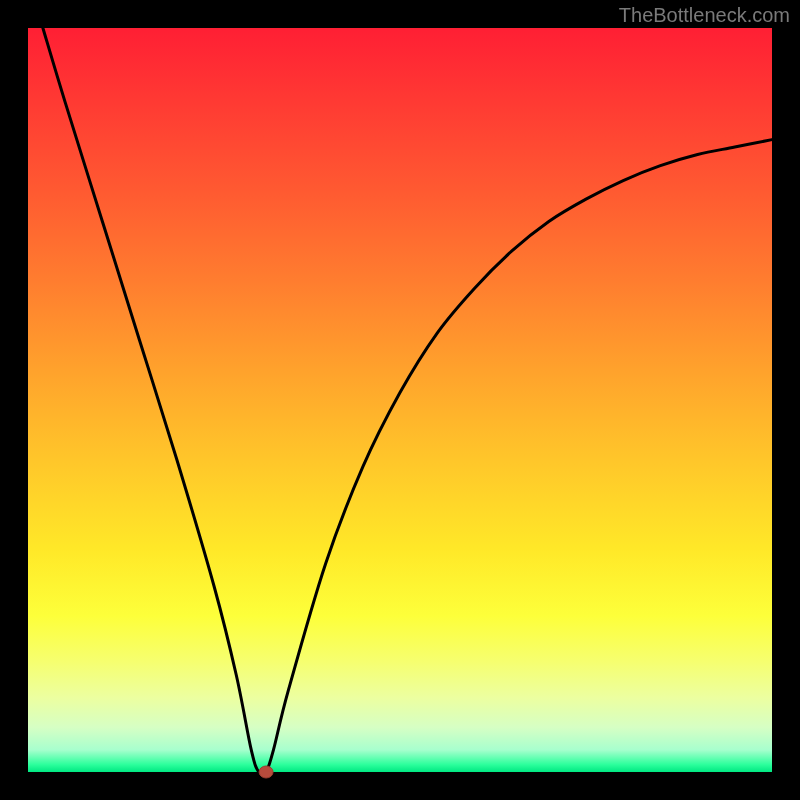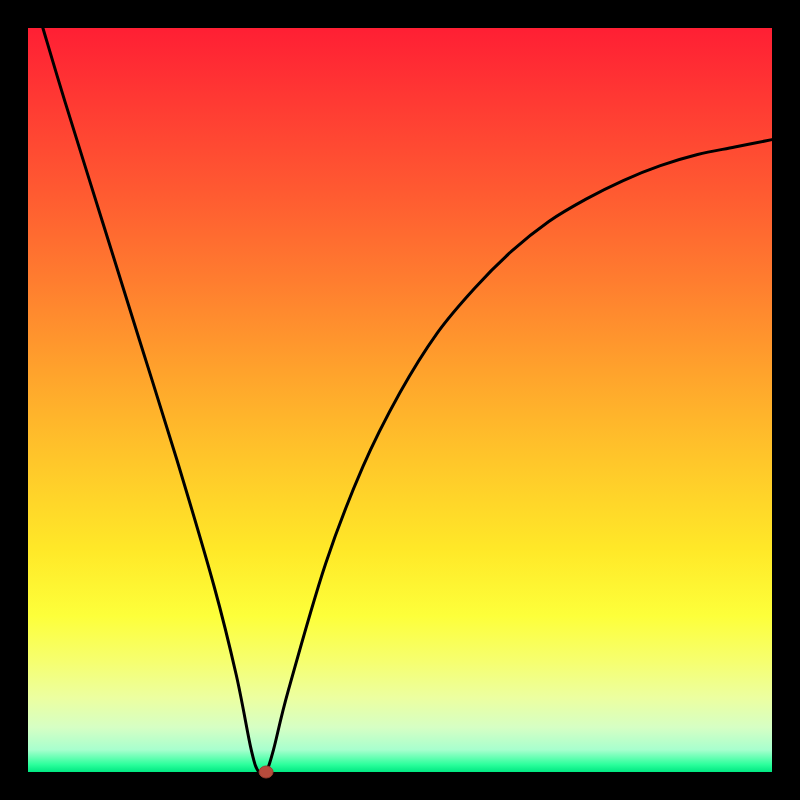--- a/index.html
+++ b/index.html
@@ -69,20 +69,21 @@
     stroke-width: 3;
     stroke-linecap: round;
     stroke-linejoin: round;
   }
 </style>
 </head>
 <body>
 
 <div class="chart-wrapper">
 
+  <div class="attribution">TheBottleneck.com</div>
 
   <div class="plot-area">
     <svg class="curve" viewBox="0 0 744 744">
       <path id="curvePath" class="curve-path" d="M 14.88 0 C 18.6 12.399999999999997, 27.28 42.15999999999997, 37.2 74.39999999999998 C 47.120000000000005 106.63999999999999, 62.00000000000001 153.76000000000005, 74.4 193.44000000000005 C 86.80000000000001 233.12000000000006, 99.19999999999999 272.8, 111.6 312.48 C 124 352.16, 136.4 390.6, 148.8 431.52000000000004 C 161.20000000000002 472.44000000000005, 176.07999999999998 522.04, 186 558 C 195.92000000000002 593.96, 202.12000000000003 620, 208.32000000000002 647.28 C 214.52 674.56, 219.48 705.56, 223.2 721.68 C 226.92 737.8, 228.15999999999997 740.28, 230.64 744 C 233.12 747.72, 235.60000000000002 747.72, 238.08 744 C 240.56 740.28, 241.8 735.3199999999999, 245.52 721.68 C 249.24 708.04, 251.71999999999997 693.16, 260.4 662.16 C 269.08 631.16, 285.20000000000005 572.8799999999999, 297.6 535.68 C 310 498.47999999999996, 322.40000000000003 467.48, 334.8 438.96000000000004 C 347.2 410.44000000000005, 359.6 386.88, 372 364.56 C 384.4 342.24, 396.80000000000007 322.40000000000003, 409.20000000000005 305.04 C 421.6 287.68, 434 274.03999999999996, 446.4 260.4 C 458.79999999999995 246.76, 471.20000000000005 234.36000000000004, 483.6 223.20000000000005 C 496 212.04000000000005, 508.4 202.12000000000006, 520.8 193.44000000000005 C 533.1999999999999 184.76000000000005, 545.6 177.94000000000003, 558 171.12 C 570.4 164.29999999999998, 582.8000000000001 158.1, 595.2 152.51999999999998 C 607.6 146.93999999999997, 620 141.98, 632.4 137.64 C 644.8 133.29999999999998, 657.2 129.58, 669.6 126.48000000000002 C 682 123.38000000000004, 694.4 121.52000000000008, 706.8 119.04000000000008 C 719.1999999999999 116.56000000000007, 737.8 112.84000000000003, 744 111.60000000000002 "></path>
       <ellipse id="markerDot" class="dot" rx="7" ry="6" cx="238.08" cy="744"></ellipse>
     </svg>
   </div>
 
 </div>
 

